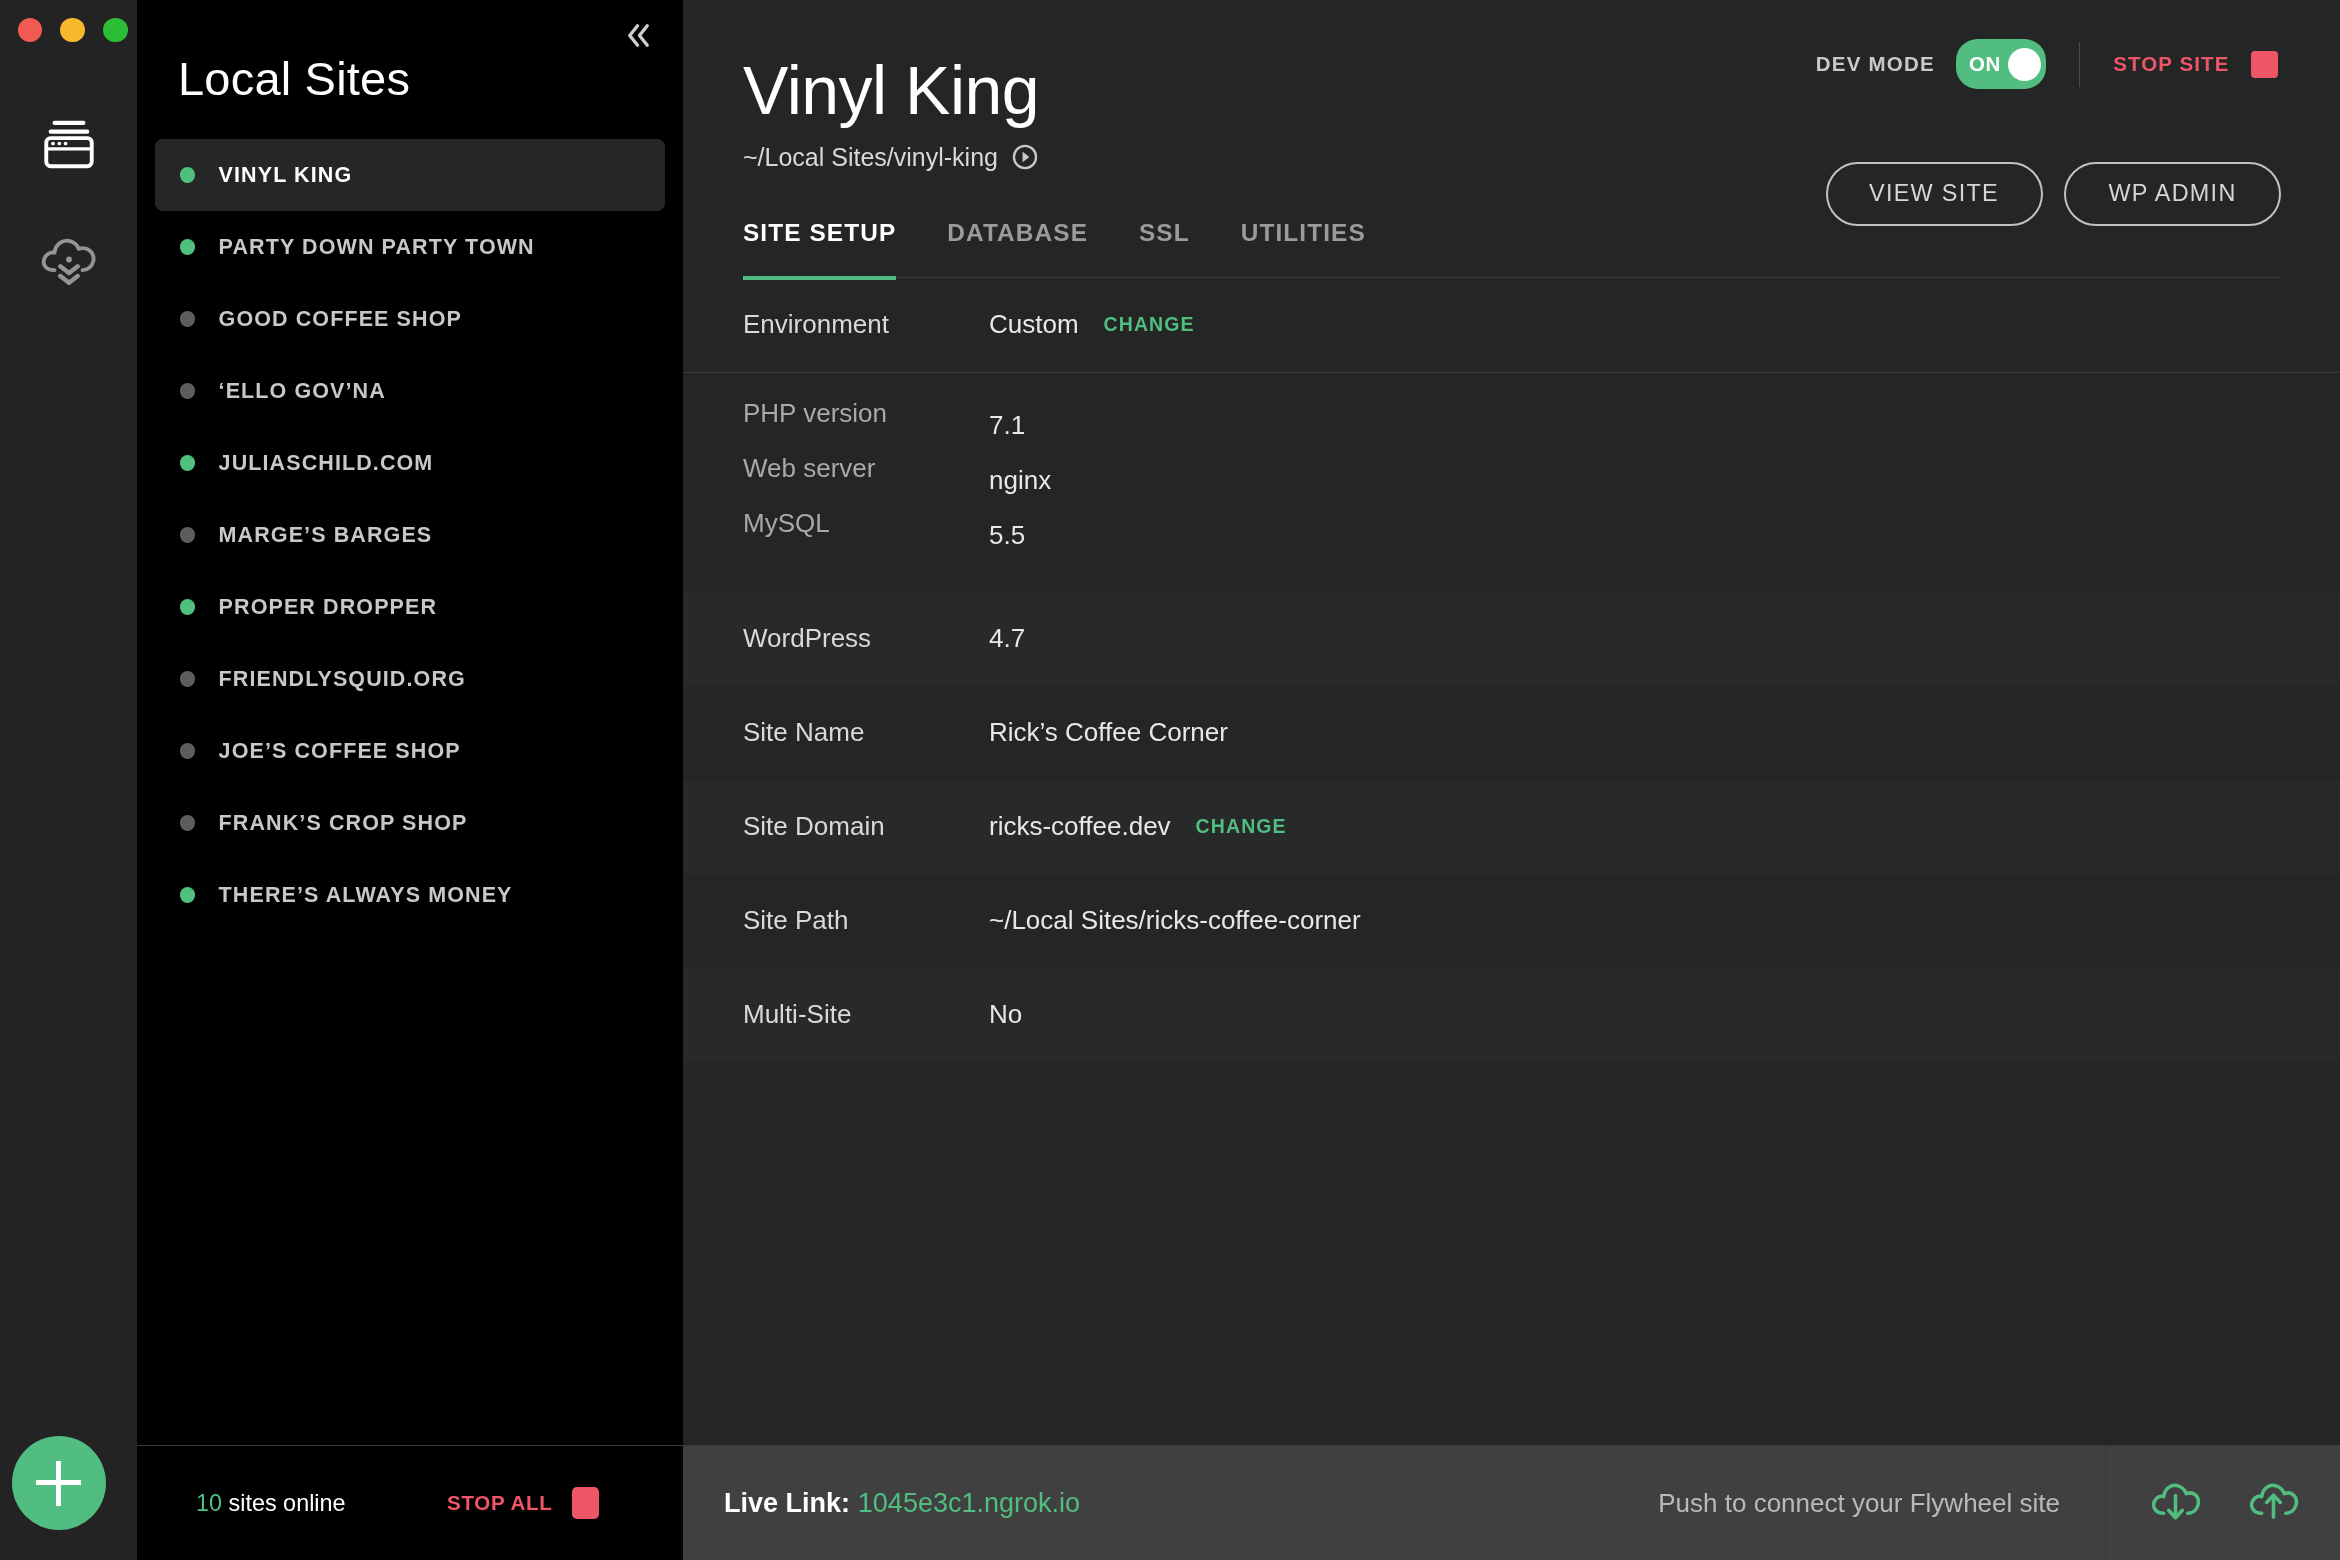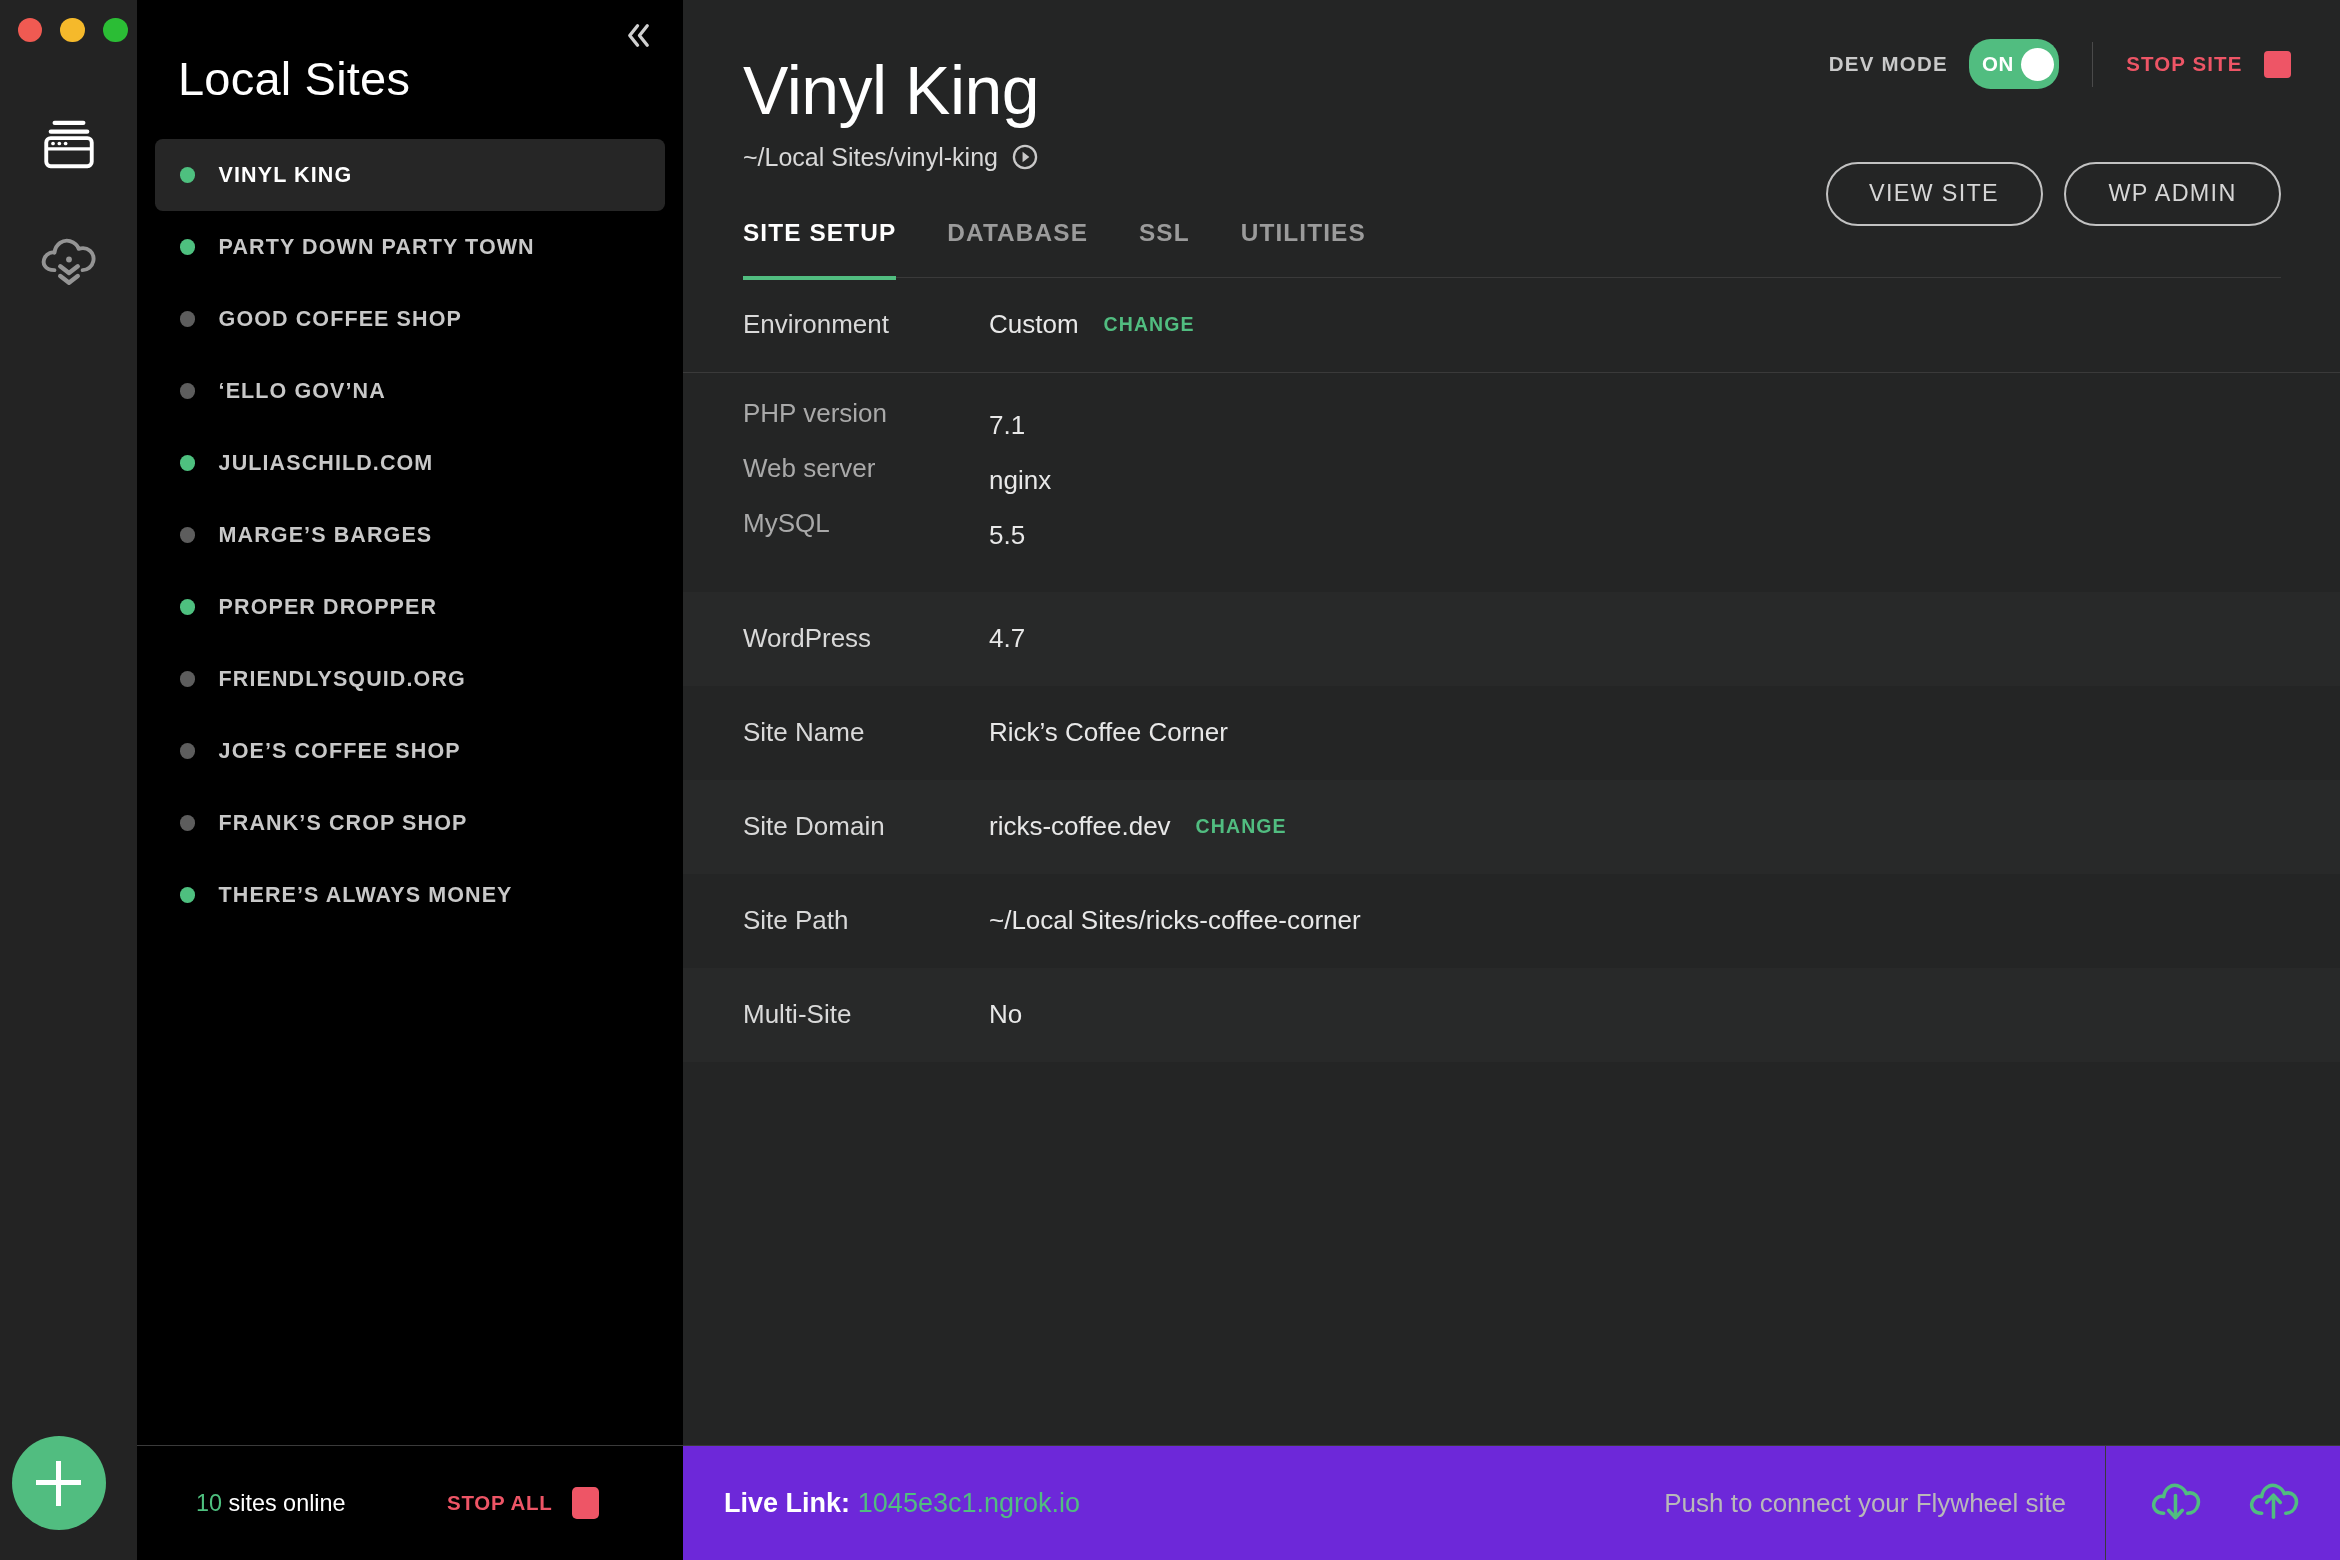--- a/index.html
+++ b/index.html
@@ -119,21 +119,21 @@
     flex: 1 1 auto; position: relative;
     background: #242525;
     display: flex; flex-direction: column;
   }
   .main-top {
     position: relative;
     padding: 0 60px;
     flex: 0 0 auto;
   }
   .dev-bar {
-    position: absolute; top: 39px; right: 50px;
+    position: absolute; top: 39px; right: 63px;
     display: flex; align-items: center;
   }
   .dev-label {
     font-size: 20.5px; font-weight: 700; letter-spacing: 1.2px;
     color: #c9c9c9; margin-right: 21.5px;
   }
   .toggle {
     width: 90px; height: 50px; border-radius: 21.5px;
     background: #51bd80; position: relative;
     display: flex; align-items: center;
@@ -220,22 +220,22 @@
   .change {
     color: #51bd80; font-size: 19.5px; font-weight: 700;
     letter-spacing: 1.1px; margin-left: 25px;
   }
 
   
   .bottombar {
     position: absolute; left: 0; bottom: 0;
     width: 100%; height: 115px;
     border-top: 1px solid #3a3a3a;
-    background: #6d28d9;
-    display: flex; align-items: center;
+    background: #404040;
+    display: flex; align-items: center; gap: 6px;
   }
   .live-link {
     font-size: 27px; margin-left: 41px;
     color: #ffffff; font-weight: 700;
   }
   .live-link .url { color: #51bd80; font-weight: 400; margin-left: 7.8px; }
   .flywheel-msg {
     margin-left: auto; margin-right: 39px;
     font-size: 26px; color: #b9b9b9;
   }

